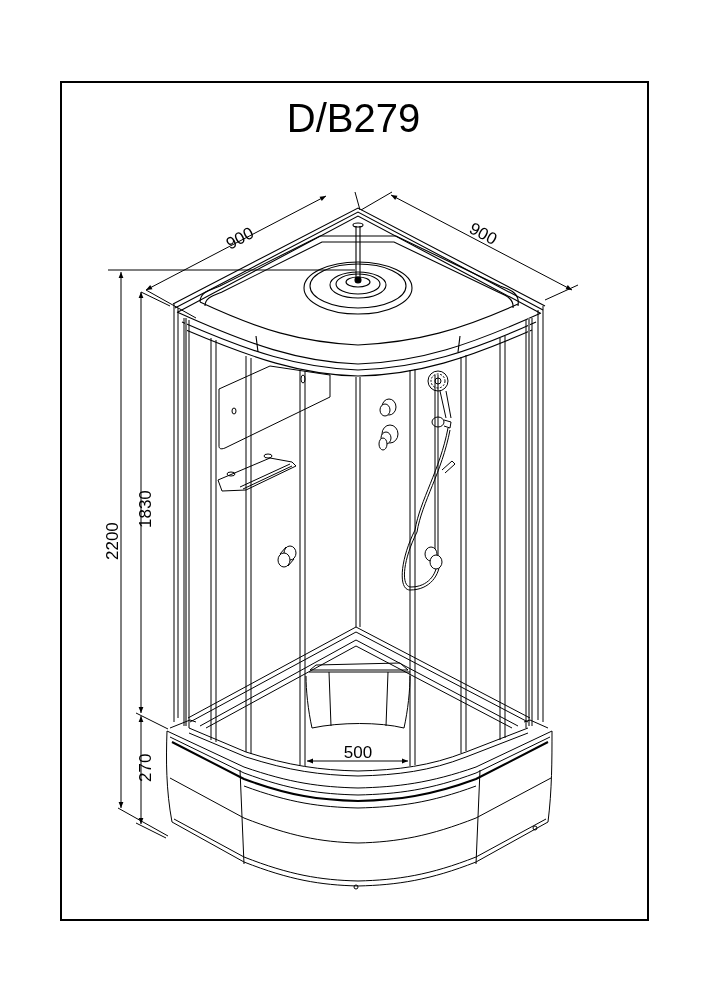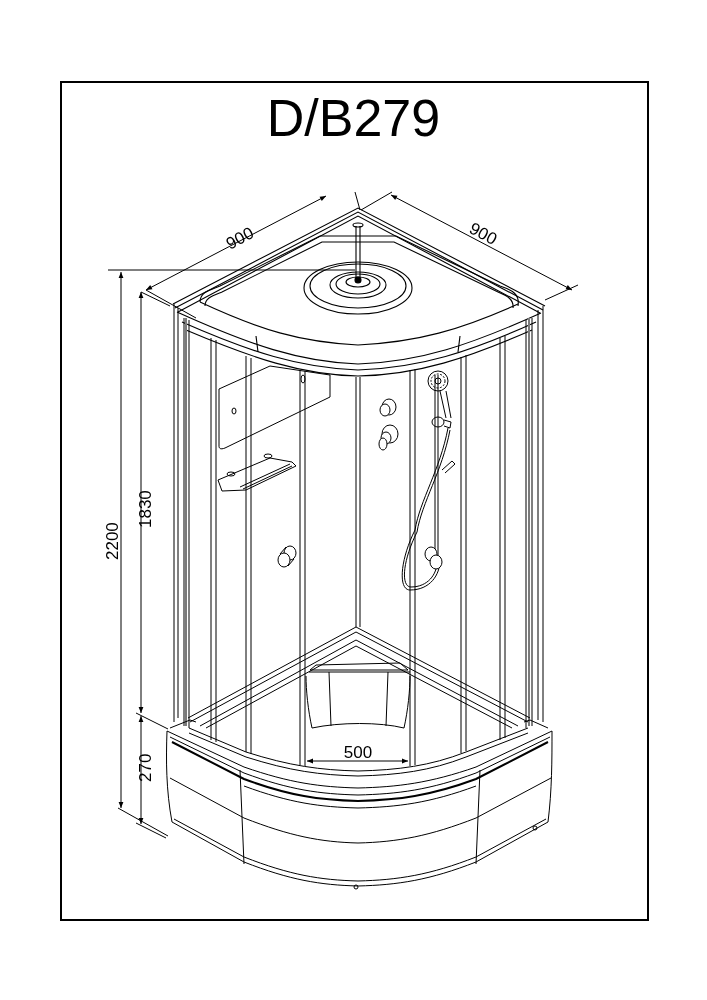--- a/index.html
+++ b/index.html
@@ -1,19 +1,19 @@
 <!DOCTYPE html>
 <html><head>
 <meta charset="utf-8">
 <style>
   html, body { margin: 0; padding: 0; background: #ffffff; }
   body { width: 707px; height: 1000px; position: relative; overflow: hidden; font-family: "Liberation Sans", sans-serif; }
   .sheet { position: absolute; left: 0; top: 0; width: 707px; height: 1000px; }
   .frame { position: absolute; left: 60px; top: 81px; width: 585px; height: 836px; border: 2px solid #000; box-sizing: content-box; }
-  .title { position: absolute; left: 0; top: 88px; width: 707px; text-align: center; font-size: 52px; color: #000; letter-spacing: 0px; line-height: 60px; }
+  .title { position: absolute; left: 0; top: 88px; width: 707px; text-align: center; font-size: 40px; color: #000; letter-spacing: 0px; line-height: 60px; }
   svg.drawing { position: absolute; left: 0; top: 0; }
   svg text { font-family: "Liberation Sans", sans-serif; fill: #000; }
 </style>
 </head>
 <body>
 
 <div class="sheet">
   <div class="frame"></div>
   <div class="title">D/B279</div>
 

